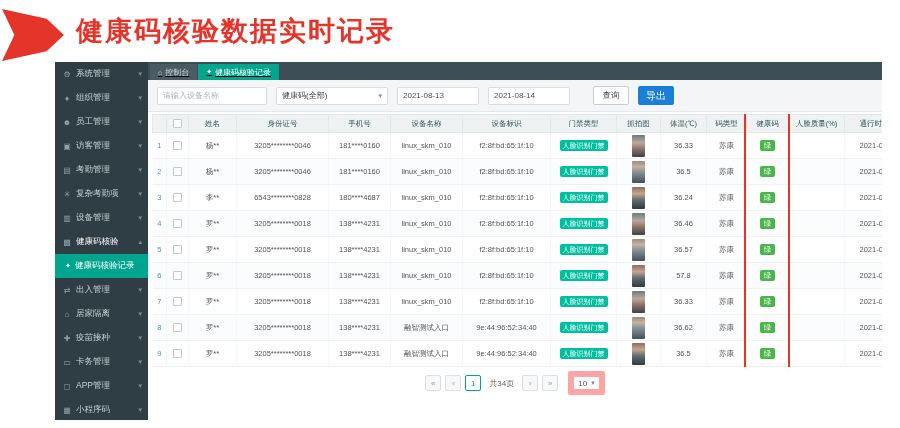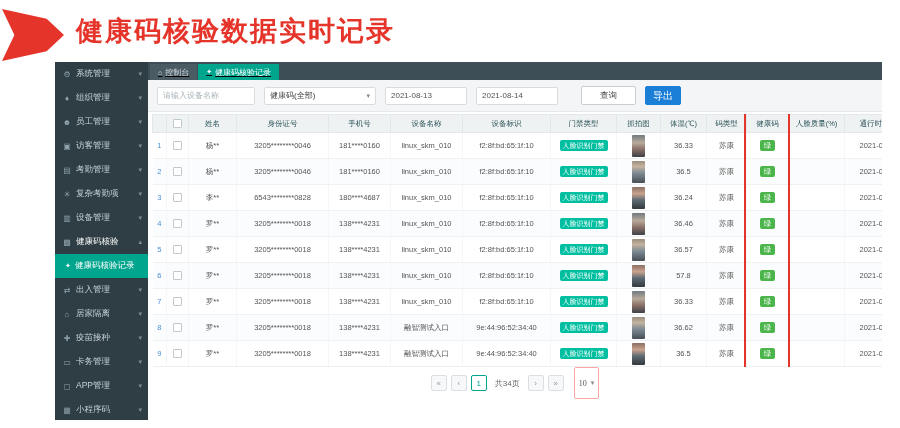--- a/index.html
+++ b/index.html
@@ -35,29 +35,29 @@
   
   .tabbar { height:18px; background:#3d4e56; display:flex; align-items:flex-end; padding-left:2px; gap:1px;text-decoration:underline; }
   .tab { height:16px; display:flex; align-items:center; gap:3px; padding:0 8px;
     background:#4a5b63; color:#d6dde0; font-size:8px; white-space:nowrap; cursor:default; }
   .tab.act { background:#00a58e; color:#fff; }
   .tab .tico { font-size:7px; }
 
   
   .filterbar { height:32px; background:#f3f5f6; border-bottom:1px solid #e4e8ea;
     display:flex; align-items:center; gap:9px; padding:0 9px; }
-  .f-input { width:98px; height:18px; border:1px solid #d8dcdf; border-radius:2px; background:#fff;
+  .f-input { width:110px; height:18px; border:1px solid #d8dcdf; border-radius:2px; background:#fff;
     padding:0 5px; font-size:8px; color:#555; outline:none; font-family:"Liberation Sans",sans-serif; }
   .f-input::placeholder { color:#a9b2b8; }
   .f-date { width:82px; }
   .f-select { width:112px; height:18px; border:1px solid #d8dcdf; border-radius:2px; background:#fff;
     display:flex; align-items:center; justify-content:space-between; padding:0 5px;
     font-size:8px; color:#444; }
   .caret { font-size:7px; color:#888; }
-  .btn-query { margin-left:14px; width:55px; height:19px; background:#fff; border:1px solid #c9ced1;
+  .btn-query { margin-left:14px; width:36px; height:19px; background:#fff; border:1px solid #c9ced1;
     border-radius:2px; font-size:8.5px; color:#444; font-family:"Liberation Sans",sans-serif; }
   .btn-export { width:36px; height:19px; background:#1b7fd8; border:1px solid #1b7fd8;
     border-radius:2px; font-size:10px; color:#fff; font-family:"Liberation Sans",sans-serif; }
 
   
   .table-wrap { position:relative; margin:2px 0 0 4px; overflow:hidden; flex-shrink:0; }
   table { border-collapse:collapse; table-layout:fixed; width:752px; font-size:7.5px; color:#555; }
   th { background:#eef2f3; color:#2f555a; font-weight:normal; height:18px;
     border:1px solid #e2e8e9; padding:0 2px; white-space:nowrap; overflow:hidden; }
   td { height:26px; border-bottom:1px solid #eef1f2; border-right:1px solid #f4f6f7;
@@ -77,22 +77,22 @@
   .red-rect { position:absolute; left:592px; top:-3px; width:46px; height:270px;
     border:2px solid #e5352b; pointer-events:none; }
 
   
   .pagination { height:24px; display:flex; align-items:center; justify-content:center; gap:4px;
     font-size:8px; color:#666; margin-top:4px; }
   .pg-btn { min-width:16px; height:16px; padding:0 3px; border:1px solid #dcdfe2; background:#f7f8f9;
     color:#999; display:flex; align-items:center; justify-content:center; border-radius:2px; cursor:default; }
   .pg-btn.cur { border-color:#00a58e; color:#00a58e; background:#fff; }
   .pg-total { margin:0 4px; color:#666; }
-  .pg-size { height:32px; border:1px solid #fca5a5; background:#fff; border-radius:2px;
-    display:flex; align-items:center; gap:4px; padding:0 4px; margin-left:6px; color:#555;font-family:Liberation Serif, serif; }
+  .pg-size { height:24px; border:6px solid #fca5a5; background:#fff; border-radius:2px;
+    display:flex; align-items:center; gap:4px; padding:0 4px; margin-left:6px; color:#555; }
 </style>
 </head>
 <body>
 
 <div class="slide">
   <div class="logo"></div>
   <h1 class="title">健康码核验数据实时记录</h1>
 
   <div class="app">
     <aside class="sidebar">

